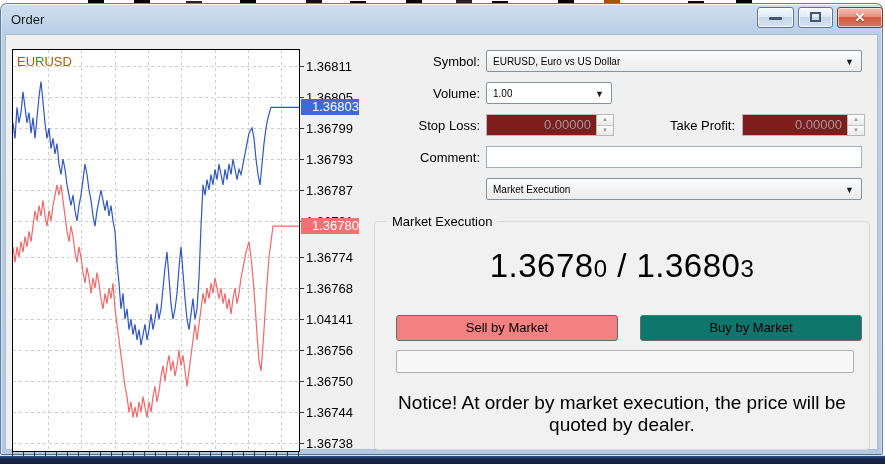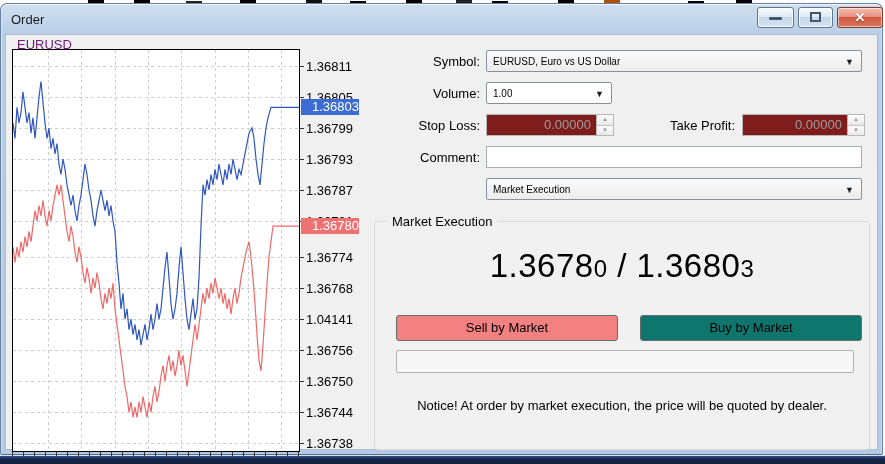--- a/index.html
+++ b/index.html
@@ -32,21 +32,21 @@
   .glyph-min { width:13px; height:3px; background:#44566a; border-radius:1px; position:absolute; left:11px; top:9px; }
   .glyph-max { width:11px; height:10px; border:2px solid #44566a; position:absolute; left:11px; top:4px; background:transparent; }
   .glyph-close { position:absolute; left:0; top:2px; width:100%; text-align:center; color:#fff; font-size:13px; font-weight:bold;
     text-shadow:0 1px 1px rgba(60,10,5,.6); }
 
   
   .client { position:absolute; left:4px; top:30px; right:4px; bottom:4px; background:#f0f0f0; border:1px solid #aebdcd; }
 
   
   .chart-box { position:absolute; left:6px; top:14px; width:288px; height:403px; background:#fff; border:1px solid #000; }
-  .chart-symbol { position:absolute; left:11px; top:2px; font-size:13px; color:#701a75; z-index:3; }
+  .chart-symbol { position:absolute; left:11px; top:19px; font-size:13px; color:#a16207; z-index:3; }
   .time-ticks { position:absolute; left:6px; top:417px; width:288px; height:4px;
     background:repeating-linear-gradient(90deg, #333 0 1px, transparent 1px 11px); }
   .axis-label { position:absolute; left:300px; width:58px; height:15px; font-size:13px; color:#000; white-space:nowrap; }
   .axis-label::before { content:""; position:absolute; left:-7px; top:7px; width:5px; height:1px; background:#333; }
   .price-badge { position:absolute; left:295px; width:58px; height:16px; line-height:16px; color:#fff;
     font-size:13px; text-align:right; padding-left:3px; z-index:4; }
 
   
   .form-label { position:absolute; left:340px; width:134px; text-align:right; font-size:13px; color:#000; }
   .combo { position:absolute; height:22px; border:1px solid #8a9097; border-radius:2px;
@@ -69,21 +69,21 @@
   .group-title { position:absolute; left:12px; top:-8px; background:#f0f0f0; padding:0 5px; font-size:13px; color:#000; }
   .quote { position:absolute; left:0; top:25px; width:100%; text-align:center; color:#000;
     font-size:33px; letter-spacing:0.5px; white-space:pre; }
   .quote .small-digit { font-size:24px; }
   .trade-btn { position:absolute; top:93px; width:222px; height:26px; border:1px solid #6a6a6a; border-radius:3px;
     font-size:13px; color:#000; text-align:center; line-height:24px; cursor:default; }
   .sell-btn { left:21px; }
   .buy-btn { left:265px; }
   .exec-progress { position:absolute; left:21px; top:128px; width:458px; height:23px;
     border:1px solid #b2b2b2; border-radius:2px; background:#f7f7f7; }
-  .notice { position:absolute; left:0; top:170px; width:100%; text-align:center; font-size:13px; color:#000;margin-top:6px; }
+  .notice { position:absolute; left:0; top:170px; width:100%; text-align:center; font-size:19px; color:#000; }
 </style>
 </head>
 <body>
 
 <div class="behind-top"></div>
 <div class="behind-bottom"></div>
 
 <div class="dialog">
   <div class="titlebar">
     <span class="title-text">Order</span>

